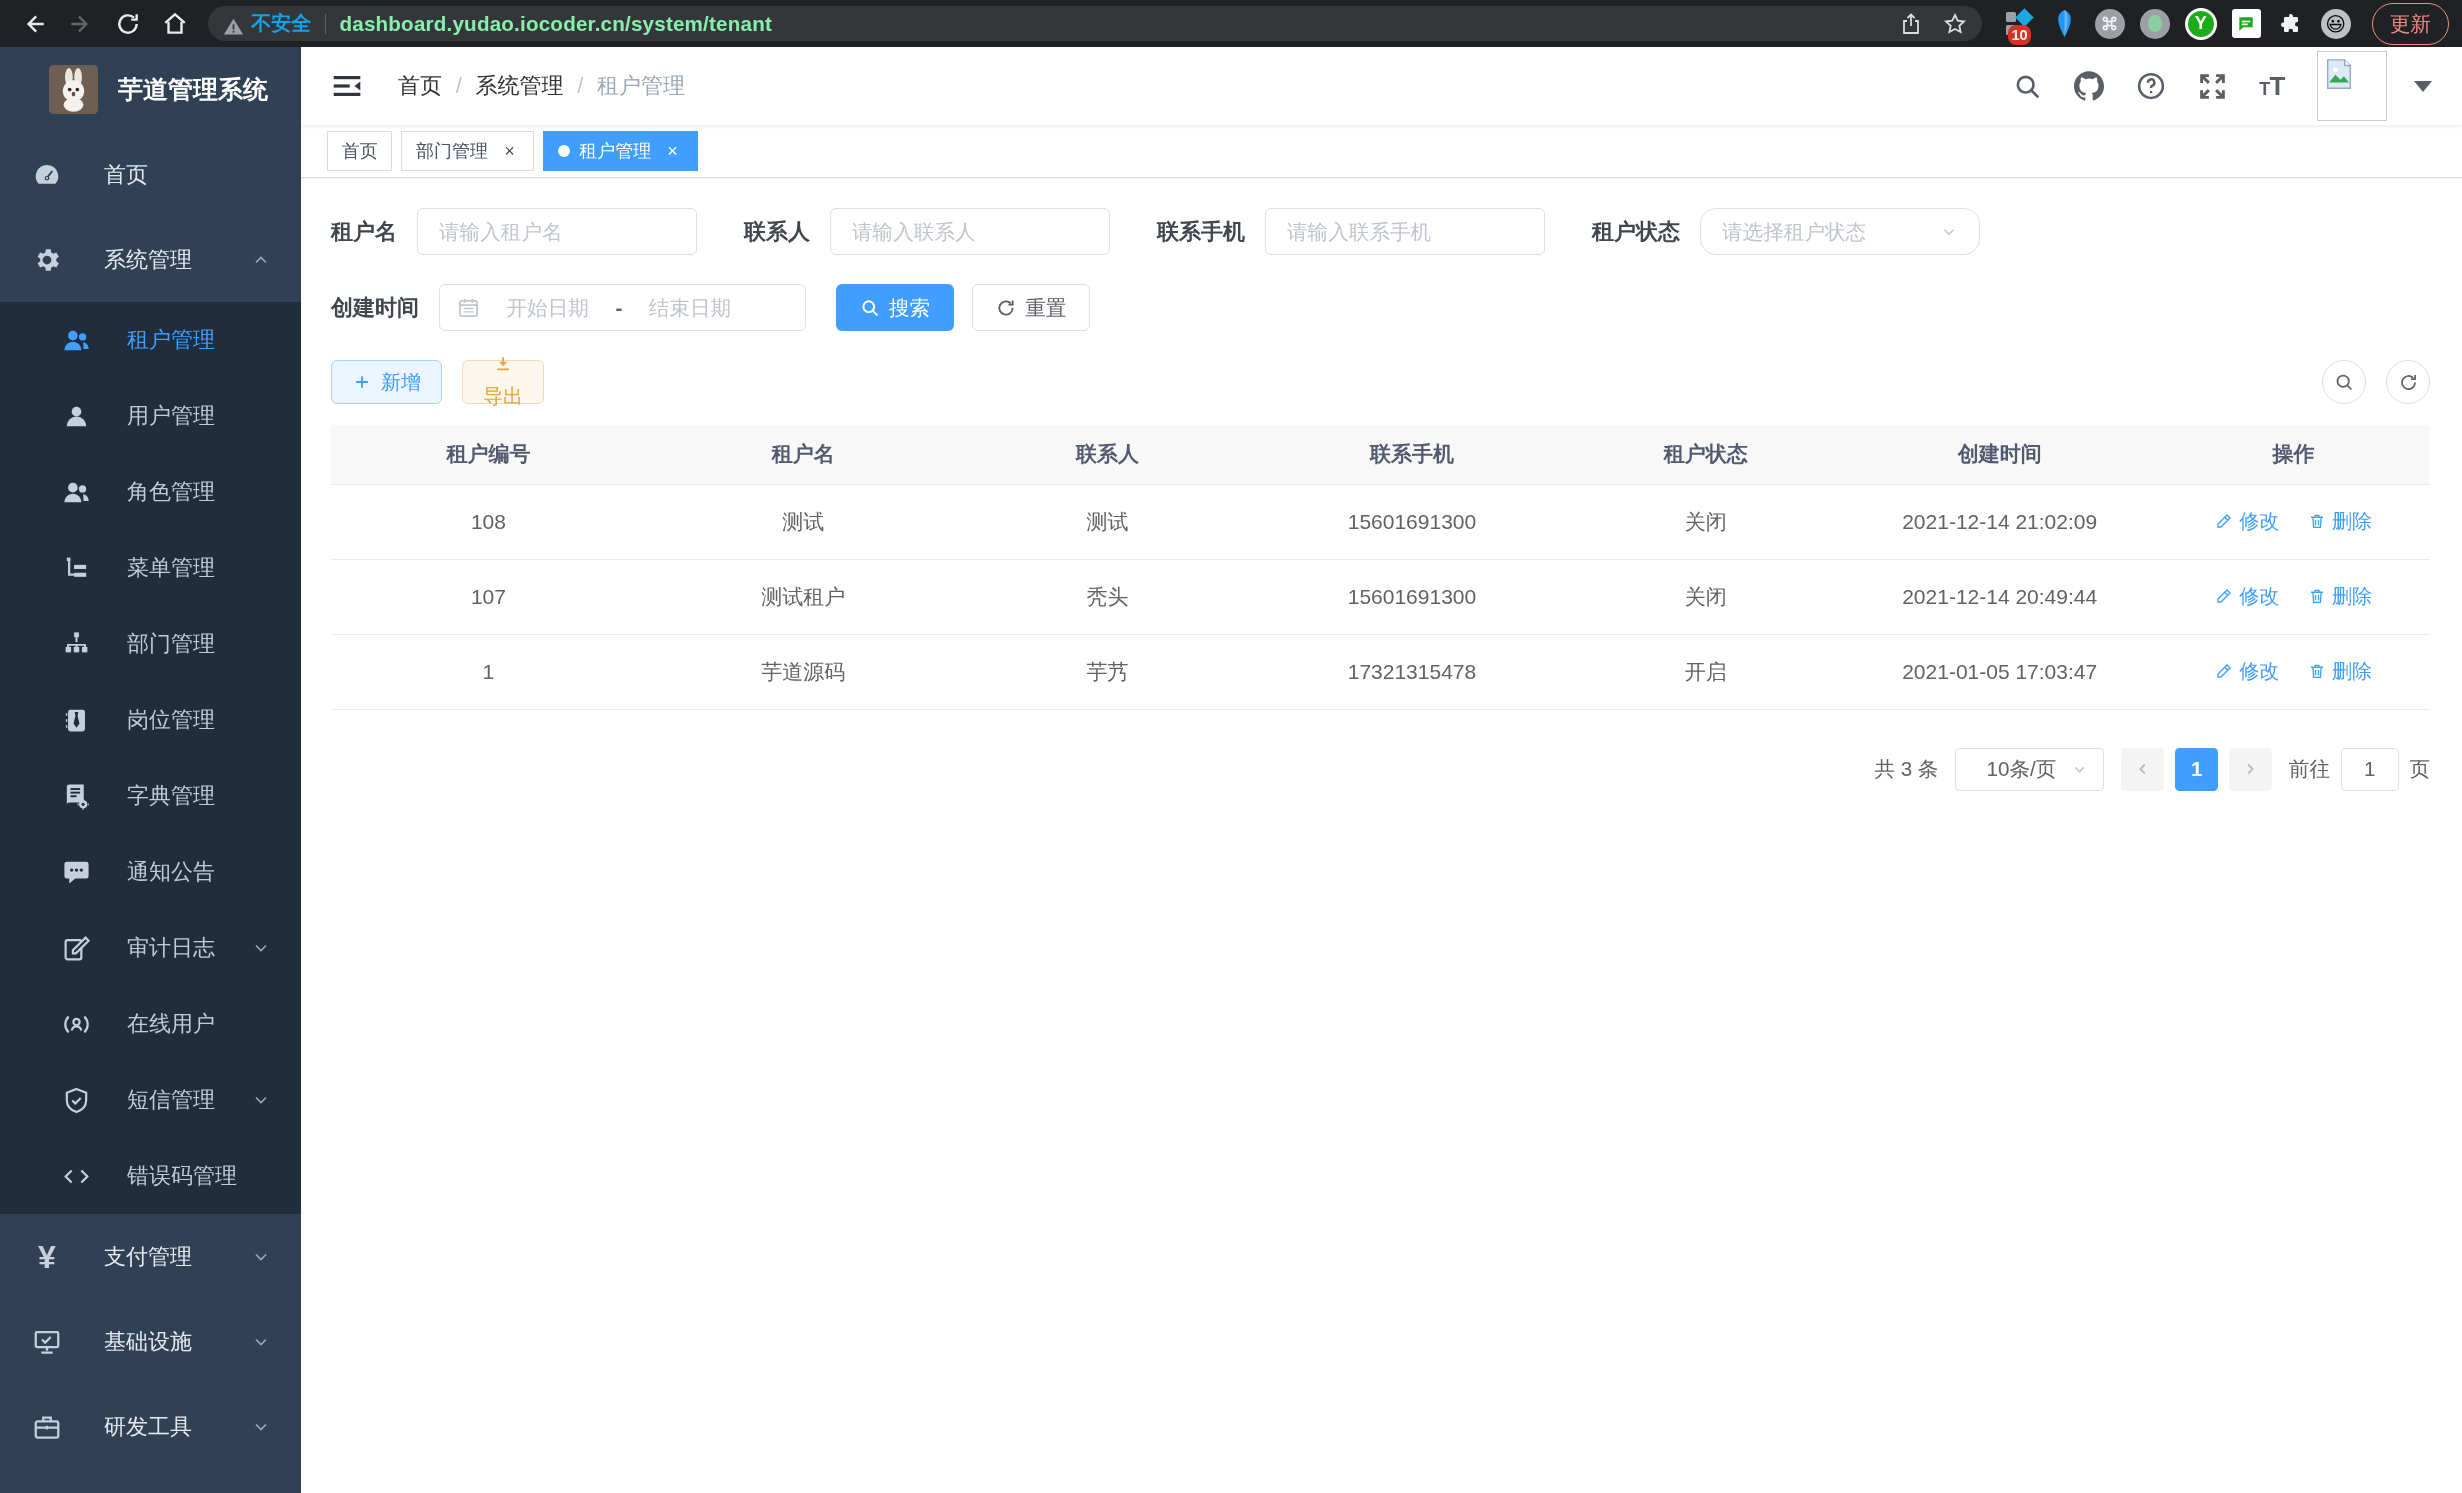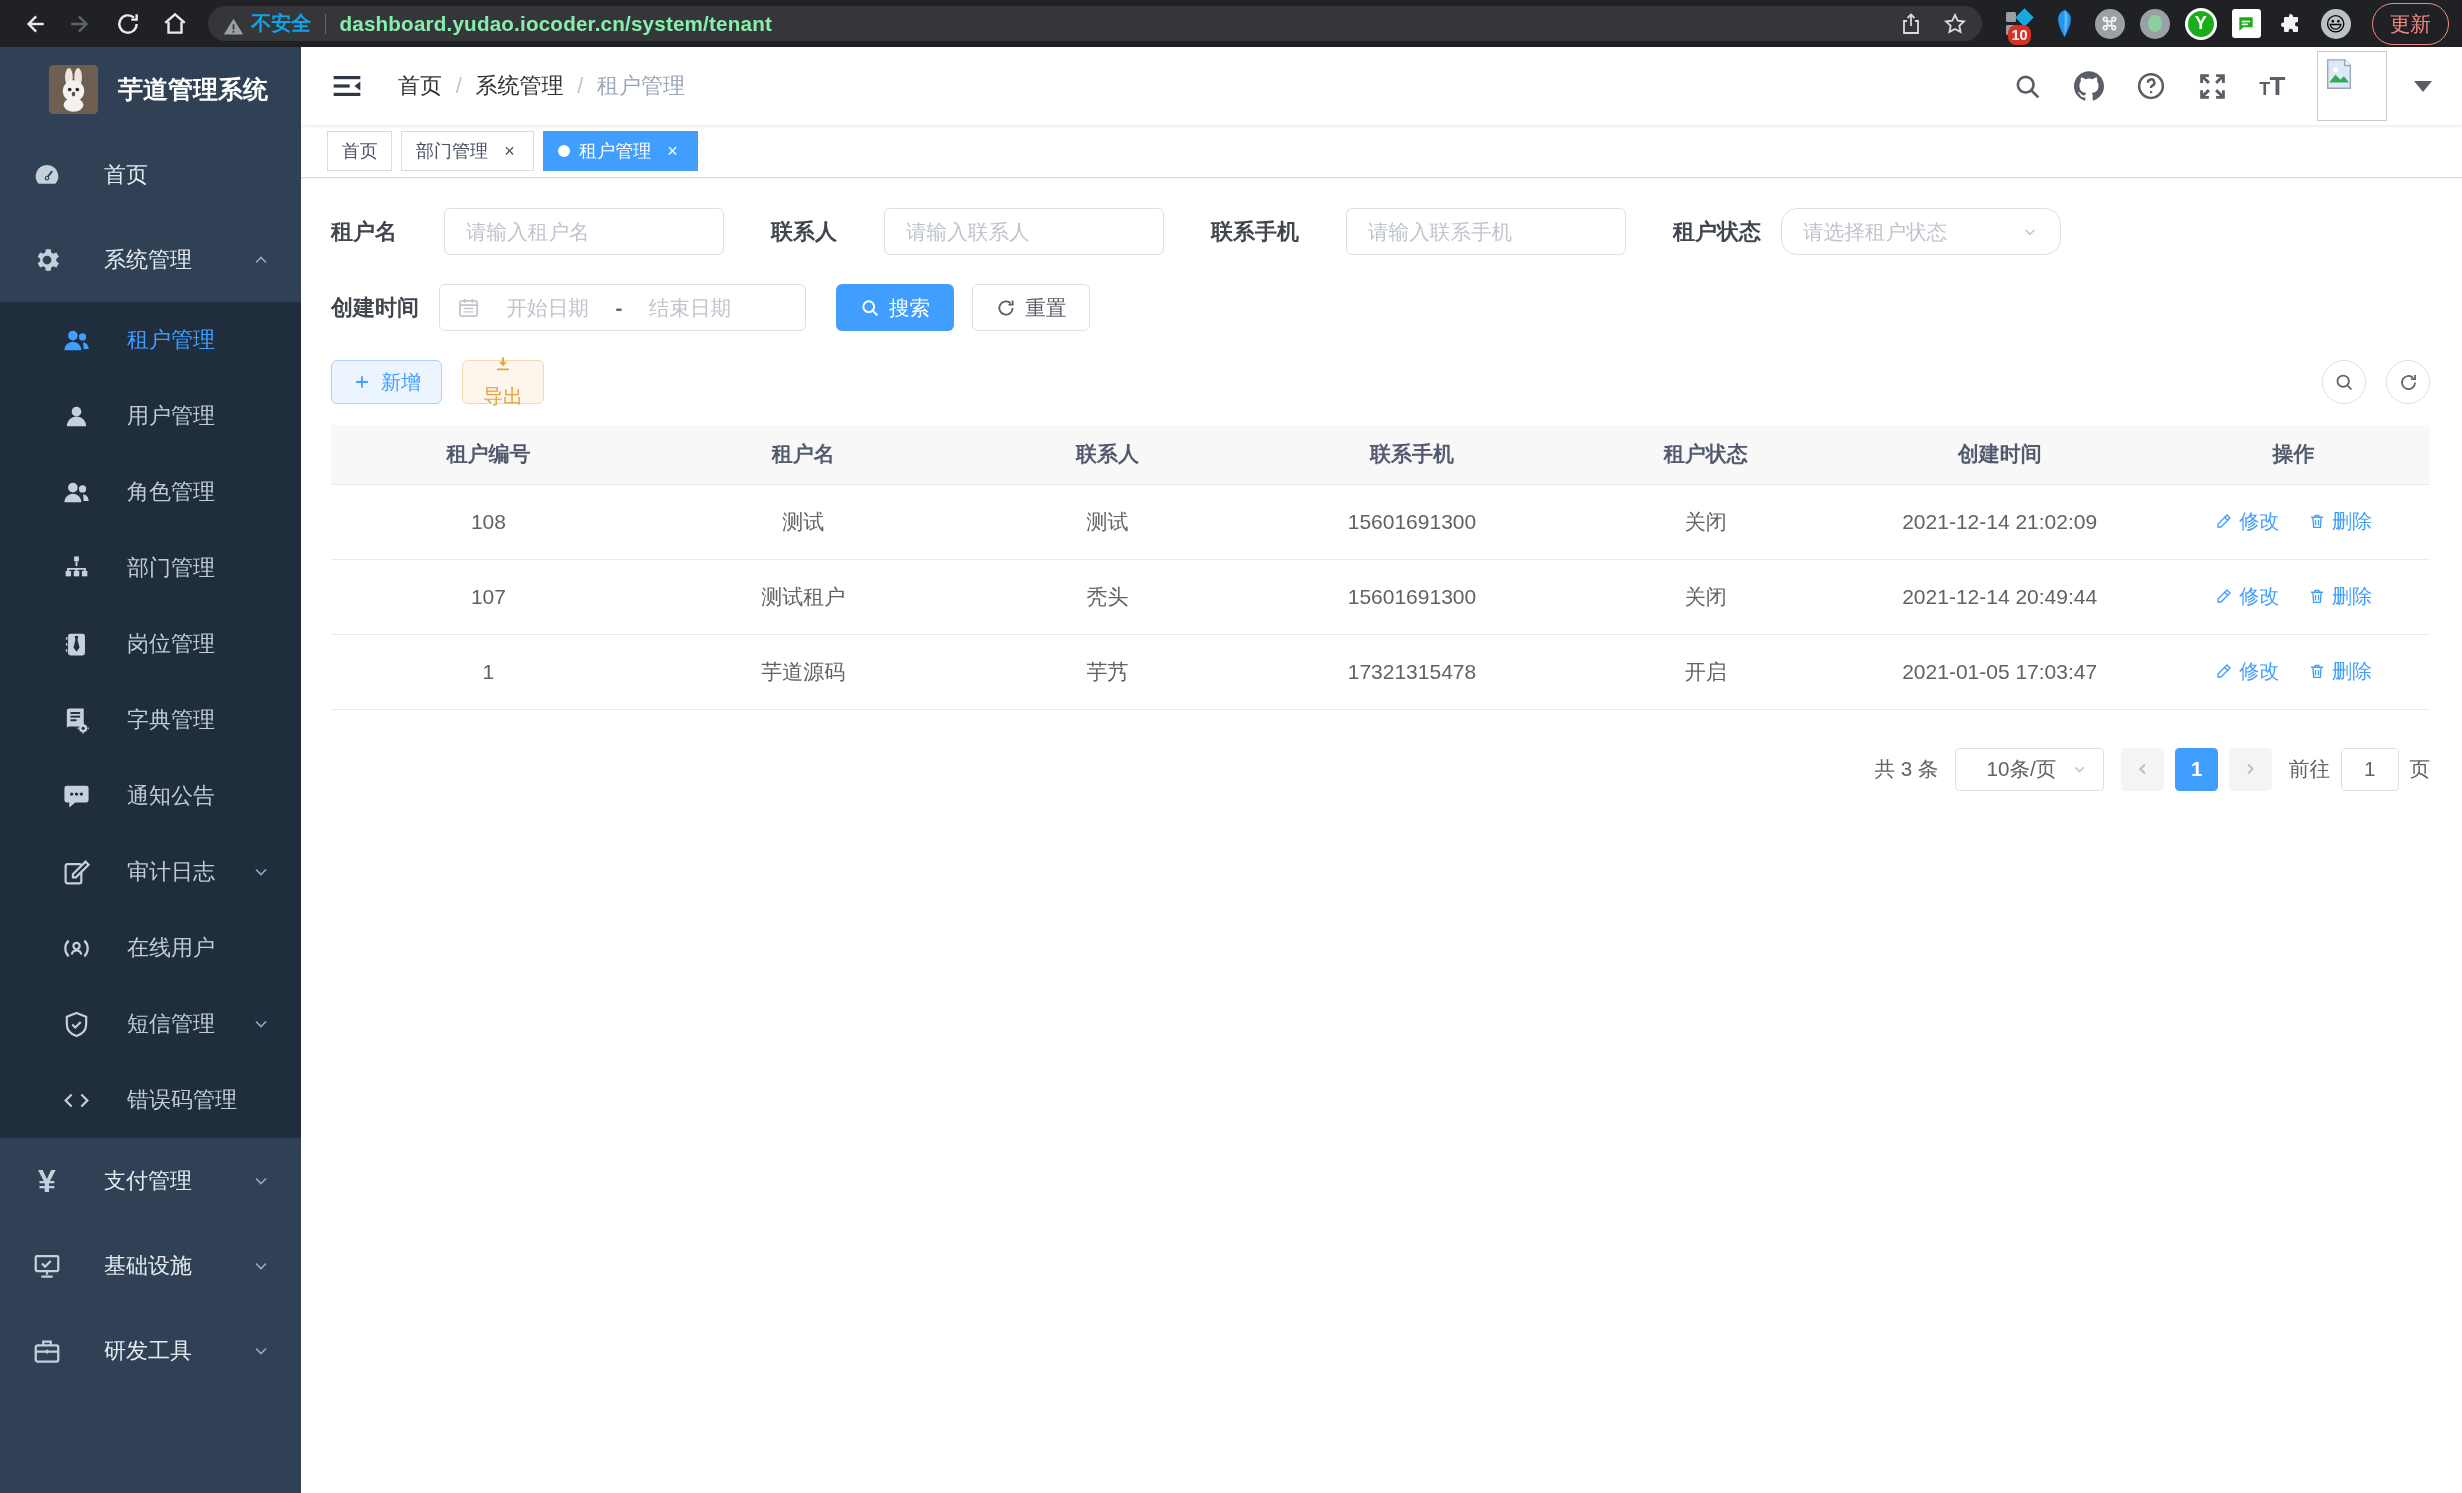--- a/index.html
+++ b/index.html
@@ -72,21 +72,21 @@
   .tab .x { margin-left:10.7px; font-size:18px; line-height:1; border-radius:50%; width:21px; height:21px; display:flex; align-items:center; justify-content:center; }
   .tab .x::before { content:"×"; }
   .tab.active { background:#409eff; border-color:#409eff; color:#fff; }
   .tab.active .dot { display:inline-block; }
 
   
   .content { padding:30px 32px 0 30px; flex:1; }
   .frow { display:flex; align-items:center; margin-bottom:29px; }
   .fitem { display:flex; align-items:center; margin-right:47px; }
   .flabel { font-size:22px; font-weight:700; color:#41454d; margin-right:20px; white-space:nowrap; }
-  .inp { width:280px; height:47px; border:0.8px solid #dcdfe6; border-radius:6px; padding:0 21px; font-size:20.6px; color:#a16207; font-family:inherit; outline:none; background:#fff;margin-left:27px; }
+  .inp { width:280px; height:47px; border:0.8px solid #dcdfe6; border-radius:6px; padding:0 21px; font-size:20.6px; color:#a16207; font-family:inherit; outline:none; background:#fff; }
   .inp::placeholder { color:#c0c4cc; }
   .sel { width:280px; height:47px; border:0.8px solid #dcdfe6; border-radius:16px; padding:0 21px; display:flex; align-items:center; background:#fff; cursor:pointer; }
   .sel .ph { font-size:20.6px; color:#c0c4cc; flex:1; }
   .sel .sarrow { color:#c0c4cc; display:flex; }
   .drange { width:367px; height:47px; border:0.8px solid #dcdfe6; border-radius:6px; display:flex; align-items:center; padding:0 17px; gap:10.7px; background:#fff; }
   .drange .dph { font-size:20.6px; color:#c0c4cc; width:114px; text-align:center; }
   .drange .dsep { font-size:20.6px; color:#606266; font-weight:700; }
   .drange .cal { color:#c0c4cc; display:flex; }
   .btn { height:47px; display:inline-flex; align-items:center; justify-content:center; gap:9px; border-radius:6px; font-size:20.6px; padding:0 23px; cursor:pointer; border:0.8px solid transparent; white-space:nowrap; }
   .btn svg { flex:0 0 auto; }
@@ -284,20 +284,31 @@
         <div class="mi">
           <span class="ic">
               <svg width="29" height="29" viewBox="0 0 24 24" fill="currentColor">
                 <circle cx="9" cy="8" r="4"></circle>
                 <path d="M2 20c0-3.9 3.1-7 7-7s7 3.1 7 7z"></path>
                 <circle cx="17" cy="9" r="3"></circle>
                 <path d="M17.5 13.5c2.6.3 4.5 2.4 4.5 5.5h-4.2"></path>
               </svg>
             </span>
           <span class="lbl">角色管理</span>
+        </div>
+        <div class="mi">
+          <span class="ic">
+              <svg width="29" height="29" viewBox="0 0 24 24" fill="currentColor">
+                <path d="M4 3h3v3H4z"></path>
+                <path d="M5 6v12h5v-1.8H6.8V6z"></path>
+                <rect x="10" y="9" width="10" height="3.4"></rect>
+                <rect x="10" y="15.5" width="10" height="3.4"></rect>
+              </svg>
+            </span>
+          <span class="lbl">菜单管理</span>
         </div>
         <div class="mi">
           <span class="ic">
               <svg width="29" height="29" viewBox="0 0 24 24" fill="currentColor">
                 <rect x="10" y="2" width="4" height="4"></rect>
                 <path d="M11.2 6h1.6v4h-1.6z"></path>
                 <path d="M4.2 14v-2.5h15.6V14h-1.6v-1h-5.4v1h-1.6v-1H5.8v1z"></path>
                 <rect x="3" y="14" width="4.5" height="4.5"></rect>
                 <rect x="9.75" y="14" width="4.5" height="4.5"></rect>
                 <rect x="16.5" y="14" width="4.5" height="4.5"></rect>

